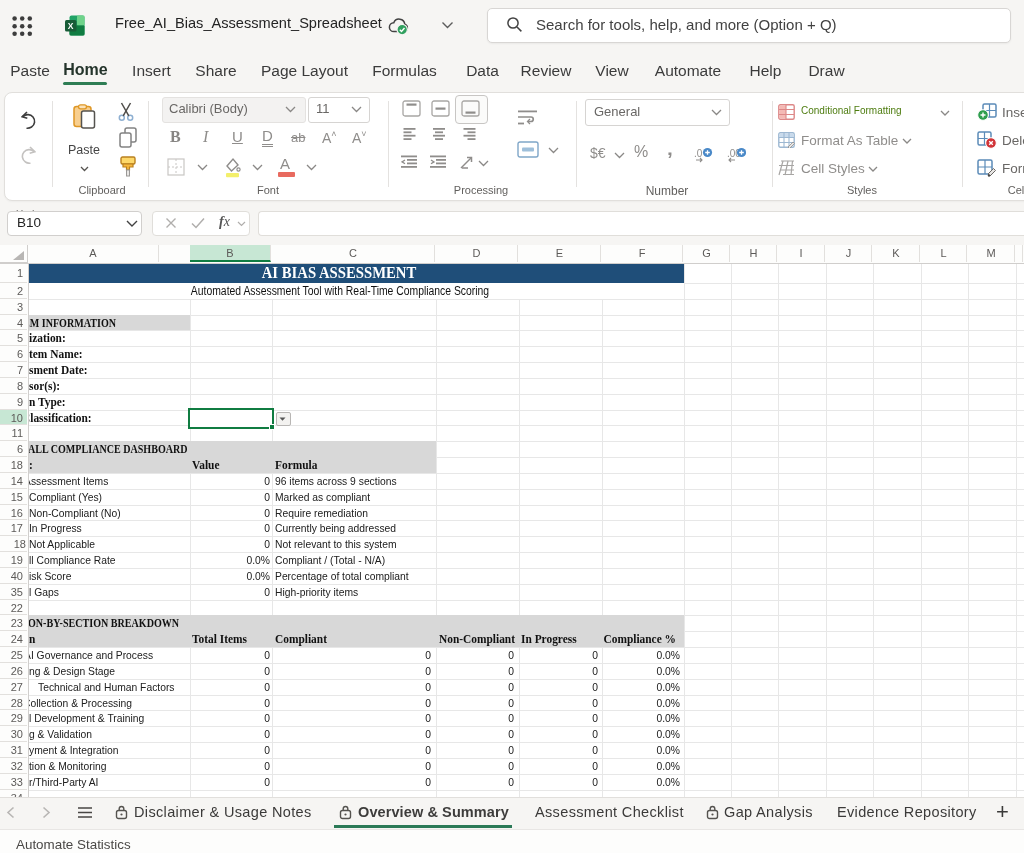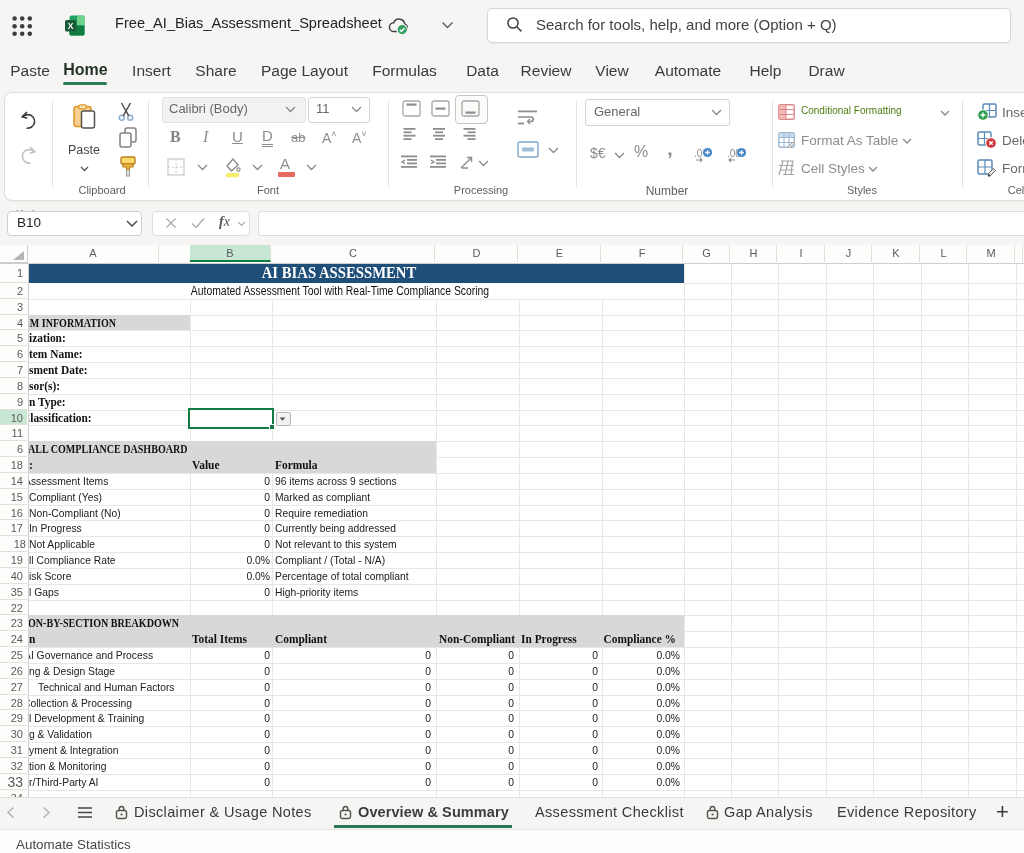--- a/index.html
+++ b/index.html
@@ -480,21 +480,21 @@
     <div class="ab" style="left:0;top:370.43px;width:27px;height:15.83px;border-bottom:1px solid #e2e0dd;font-size:11px;color:#5c5a58;text-align:right;padding-right:4px;box-sizing:border-box;line-height:16px;">23</div>
     <div class="ab" style="left:0;top:386.26px;width:27px;height:15.83px;border-bottom:1px solid #e2e0dd;font-size:11px;color:#5c5a58;text-align:right;padding-right:4px;box-sizing:border-box;line-height:16px;">24</div>
     <div class="ab" style="left:0;top:402.09px;width:27px;height:15.83px;border-bottom:1px solid #e2e0dd;font-size:11px;color:#5c5a58;text-align:right;padding-right:4px;box-sizing:border-box;line-height:16px;">25</div>
     <div class="ab" style="left:0;top:417.92px;width:27px;height:15.83px;border-bottom:1px solid #e2e0dd;font-size:11px;color:#5c5a58;text-align:right;padding-right:4px;box-sizing:border-box;line-height:16px;">26</div>
     <div class="ab" style="left:0;top:433.75px;width:27px;height:15.83px;border-bottom:1px solid #e2e0dd;font-size:11px;color:#5c5a58;text-align:right;padding-right:4px;box-sizing:border-box;line-height:16px;">27</div>
     <div class="ab" style="left:0;top:449.58px;width:27px;height:15.83px;border-bottom:1px solid #e2e0dd;font-size:11px;color:#5c5a58;text-align:right;padding-right:4px;box-sizing:border-box;line-height:16px;">28</div>
     <div class="ab" style="left:0;top:465.41px;width:27px;height:15.83px;border-bottom:1px solid #e2e0dd;font-size:11px;color:#5c5a58;text-align:right;padding-right:4px;box-sizing:border-box;line-height:16px;">29</div>
     <div class="ab" style="left:0;top:481.24px;width:27px;height:15.83px;border-bottom:1px solid #e2e0dd;font-size:11px;color:#5c5a58;text-align:right;padding-right:4px;box-sizing:border-box;line-height:16px;">30</div>
     <div class="ab" style="left:0;top:497.07px;width:27px;height:15.83px;border-bottom:1px solid #e2e0dd;font-size:11px;color:#5c5a58;text-align:right;padding-right:4px;box-sizing:border-box;line-height:16px;">31</div>
     <div class="ab" style="left:0;top:512.90px;width:27px;height:15.83px;border-bottom:1px solid #e2e0dd;font-size:11px;color:#5c5a58;text-align:right;padding-right:4px;box-sizing:border-box;line-height:16px;">32</div>
-    <div class="ab" style="left:0;top:528.73px;width:27px;height:15.83px;border-bottom:1px solid #e2e0dd;font-size:14px;color:#5c5a58;text-align:right;padding-right:4px;box-sizing:border-box;line-height:16px;">33</div>
+    <div class="ab" style="left:0;top:528.73px;width:27px;height:15.83px;border-bottom:1px solid #e2e0dd;font-size:11px;color:#5c5a58;text-align:right;padding-right:4px;box-sizing:border-box;line-height:16px;">33</div>
     <div class="ab" style="left:0;top:544.56px;width:27px;height:15.83px;border-bottom:1px solid #e2e0dd;font-size:11px;color:#5c5a58;text-align:right;padding-right:4px;box-sizing:border-box;line-height:16px;">34</div>
 <div class="ab" style="left:0;top:0;width:1024px;height:18px;background:#fdfdfc;border-bottom:1px solid #d0cecc;"></div>
 <div class="ab" style="left:28px;top:0;width:131px;height:17px;border-right:1px solid #e2e0dd;font-size:11px;color:#5c5a58;text-align:center;line-height:17px;box-sizing:border-box;">A</div>
 <div class="ab" style="left:190px;top:0;width:81px;height:17px;background:#c7e7d4;border-bottom:2px solid #107c41;border-right:1px solid #e2e0dd;font-size:11px;color:#5c5a58;text-align:center;line-height:17px;box-sizing:border-box;">B</div>
 <div class="ab" style="left:272px;top:0;width:163px;height:17px;border-right:1px solid #e2e0dd;font-size:11px;color:#5c5a58;text-align:center;line-height:17px;box-sizing:border-box;">C</div>
 <div class="ab" style="left:436px;top:0;width:82px;height:17px;border-right:1px solid #e2e0dd;font-size:11px;color:#5c5a58;text-align:center;line-height:17px;box-sizing:border-box;">D</div>
 <div class="ab" style="left:519px;top:0;width:82px;height:17px;border-right:1px solid #e2e0dd;font-size:11px;color:#5c5a58;text-align:center;line-height:17px;box-sizing:border-box;">E</div>
 <div class="ab" style="left:602px;top:0;width:81px;height:17px;border-right:1px solid #e2e0dd;font-size:11px;color:#5c5a58;text-align:center;line-height:17px;box-sizing:border-box;">F</div>
 <div class="ab" style="left:684px;top:0;width:46px;height:17px;border-right:1px solid #e2e0dd;font-size:11px;color:#5c5a58;text-align:center;line-height:17px;box-sizing:border-box;">G</div>
 <div class="ab" style="left:731px;top:0;width:46px;height:17px;border-right:1px solid #e2e0dd;font-size:11px;color:#5c5a58;text-align:center;line-height:17px;box-sizing:border-box;">H</div>

